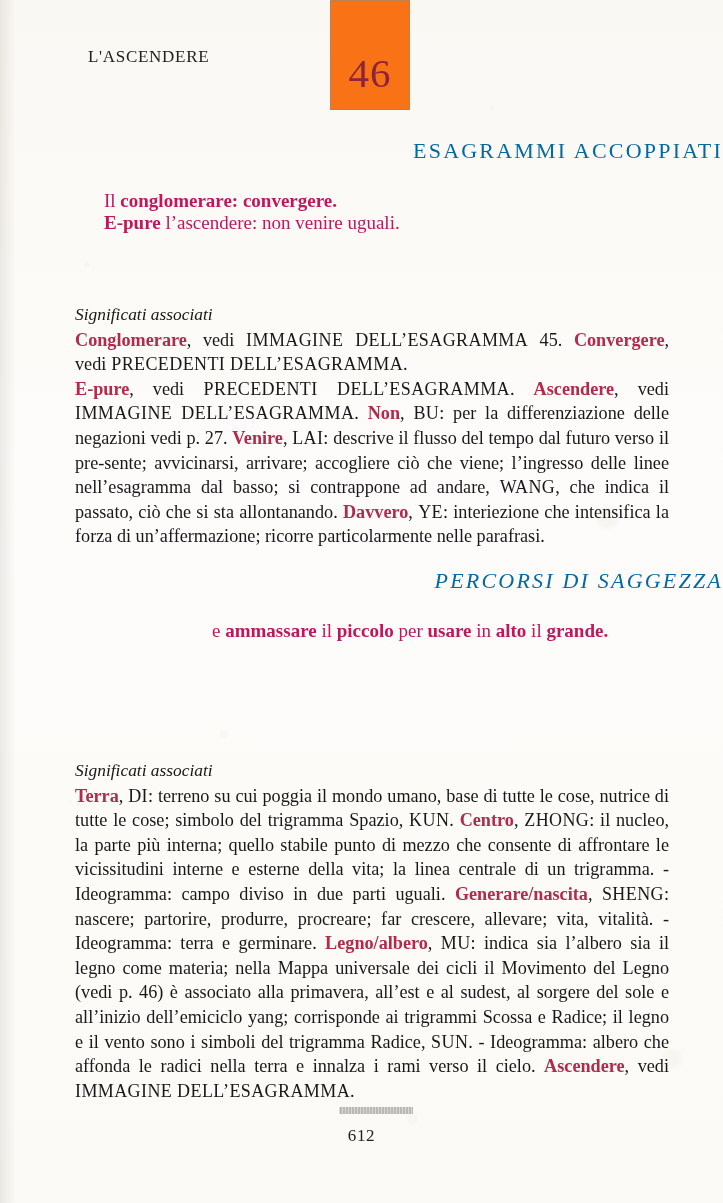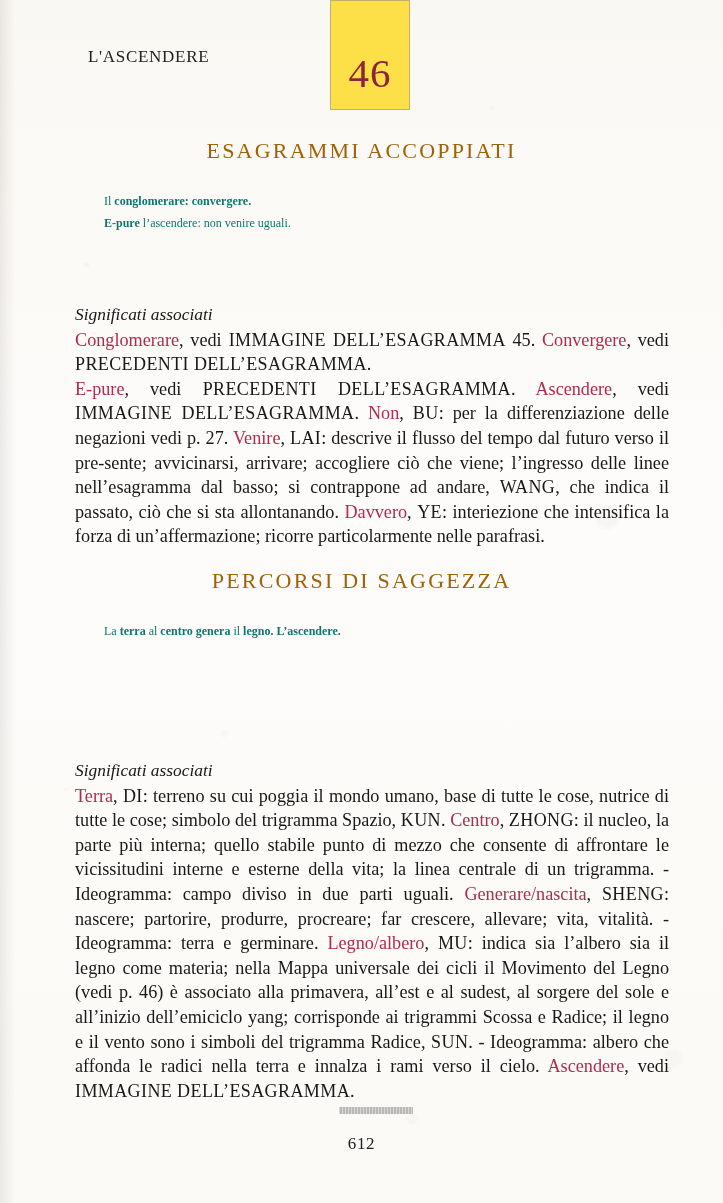--- a/index.html
+++ b/index.html
@@ -55,51 +55,51 @@
     color: #20201f;
     font-variant: small-caps;
     text-transform: none;
   }
   .chapter-box {
     position: absolute;
     left: 330px;
     top: 0px;
     width: 80px;
     height: 110px;
-    background: #fde047;
+    background: #f97316;
     display: flex;
     align-items: flex-end;
     justify-content: center;
     box-shadow: inset 0 0 0 1px rgba(140,138,134,.55);
   }
   .chapter-num {
     font-size: 41px;
     color: #8e2437;
     line-height: 1;
     padding-bottom: 16px;
     letter-spacing: 1px;
   }
 
   
   .section-title {
     position: absolute;
     width: 100%;
-    text-align: center;
+    text-align: right;
     font-size: 22px;
     letter-spacing: 2.2px;
-    color: #a16207;
+    color: #0369a1;
   }
   .title-1 { top: 138px; }
-  .title-2 { top: 568px; }
+  .title-2 { top: 568px; font-style: italic; }
 
   
   .verse {
     position: absolute;
-    color: #0f766e;
-    font-size: 12px;
+    color: #be185d;
+    font-size: 19px;
     line-height: 22px;
   }
   .verse b { font-weight: bold; }
   .verse-1 {
     left: 104px;
     top: 190px;
   }
   .verse-2 {
     left: 104px;
     top: 620px;
@@ -126,21 +126,21 @@
   .sub-label {
     display: block;
     font-style: italic;
     font-size: 17.4px;
     margin-bottom: 1px;
     text-align: left;
     margin-top: 40px;
   }
   .lemma {
     color: #b22a4c;
-    font-weight: normal;
+    font-weight: bold;
   }
   .sc {
     font-size: 18px;
     letter-spacing: .4px;
   }
   .it { }
 
   
   .footer-rule {
     position: absolute;
@@ -154,21 +154,20 @@
   }
   .folio {
     position: absolute;
     left: 0;
     top: 1126px;
     width: 723px;
     text-align: center;
     font-size: 17px;
     color: #212121;
     letter-spacing: .6px;
-    margin-top: 8px;
   }
 </style>
 </head>
 <body>
 
 <div class="page"></div>
 <div class="grain"></div>
 
 <div class="content">
 
@@ -185,21 +184,21 @@
     <div><b>E-pure </b><span>l’ascendere: non venire uguali.</span></div>
   </div>
 
   <div class="block block-1">
     <span class="sub-label">Significati associati</span><span class="lemma">Conglomerare</span><span>, </span><span class="it">vedi</span><span class="sc"> IMMAGINE DELL’ESAGRAMMA</span><span> 45. </span><span class="lemma">Convergere</span><span>, </span><span class="it">vedi</span><span class="sc"> PRECEDENTI DELL’ESAGRAMMA</span><span>. </span><br><span class="lemma">E-pure</span><span>, </span><span class="it">vedi</span><span class="sc"> PRECEDENTI DELL’ESAGRAMMA</span><span>. </span><span class="lemma">Ascendere</span><span>, </span><span class="it">vedi</span><span class="sc"> IMMAGINE DELL’ESAGRAMMA</span><span>. </span><span class="lemma">Non</span><span>, </span><span class="sc">BU</span><span>: per la differenziazione delle negazioni </span><span class="it">vedi</span><span> p. 27. </span><span class="lemma">Venire</span><span>, </span><span class="sc">LAI</span><span>: descrive il flusso del tempo dal futuro verso il pre-sente; avvicinarsi, arrivare; accogliere ciò che viene; l’ingresso delle linee nell’esagramma dal basso; si contrappone ad </span><span class="it">andare</span><span>, </span><span class="sc">WANG</span><span>, che indica il passato, ciò che si sta allontanando. </span><span class="lemma">Davvero</span><span>, </span><span class="sc">YE</span><span>: interiezione che intensifica la forza di un’affermazione; ricorre particolarmente nelle parafrasi.</span>
   </div>
 
   <div class="section-title title-2">PERCORSI DI SAGGEZZA</div>
 
   <div class="verse verse-2">
-    <span class="ln">La <b>terra</b> al <b>centro genera</b> il <b>legno.</b> <b>L’ascendere.</b></span>
+    <span class="ln indent">e <b>ammassare</b> il <b>piccolo</b> per <b>usare</b> in <b>alto</b> il <b>grande.</b></span>
   </div>
 
   <div class="block block-2">
     <span class="sub-label">Significati associati</span><span class="lemma">Terra</span><span>, </span><span class="sc">DI</span><span>: terreno su cui poggia il mondo umano, base di tutte le cose, nutrice di tutte le cose; simbolo del trigramma Spazio, </span><span class="sc">KUN</span><span>. </span><span class="lemma">Centro</span><span>, </span><span class="sc">ZHONG</span><span>: il nucleo, la parte più interna; quello stabile punto di mezzo che consente di affrontare le vicissitudini interne e esterne della vita; la linea centrale di un trigramma. - Ideogramma: campo diviso in due parti uguali. </span><span class="lemma">Generare/nascita</span><span>, </span><span class="sc">SHENG</span><span>: nascere; partorire, produrre, procreare; far crescere, allevare; vita, vitalità. - Ideogramma: terra e germinare. </span><span class="lemma">Legno/albero</span><span>, </span><span class="sc">MU</span><span>: indica sia l’albero sia il legno come materia; nella Mappa universale dei cicli il Movimento del Legno (</span><span class="it">vedi</span><span> p. 46) è associato alla primavera, all’est e al sudest, al sorgere del sole e all’inizio dell’emiciclo yang; corrisponde ai trigrammi Scossa e Radice; il legno e il vento sono i simboli del trigramma Radice, </span><span class="sc">SUN</span><span>. - Ideogramma: albero che affonda le radici nella terra e innalza i rami verso il cielo. </span><span class="lemma">Ascendere</span><span>, </span><span class="it">vedi</span><span class="sc"> IMMAGINE DELL’ESAGRAMMA</span><span>.</span>
   </div>
 
   <div class="footer-rule"></div>
   <div class="folio">612</div>
 
 </div>

